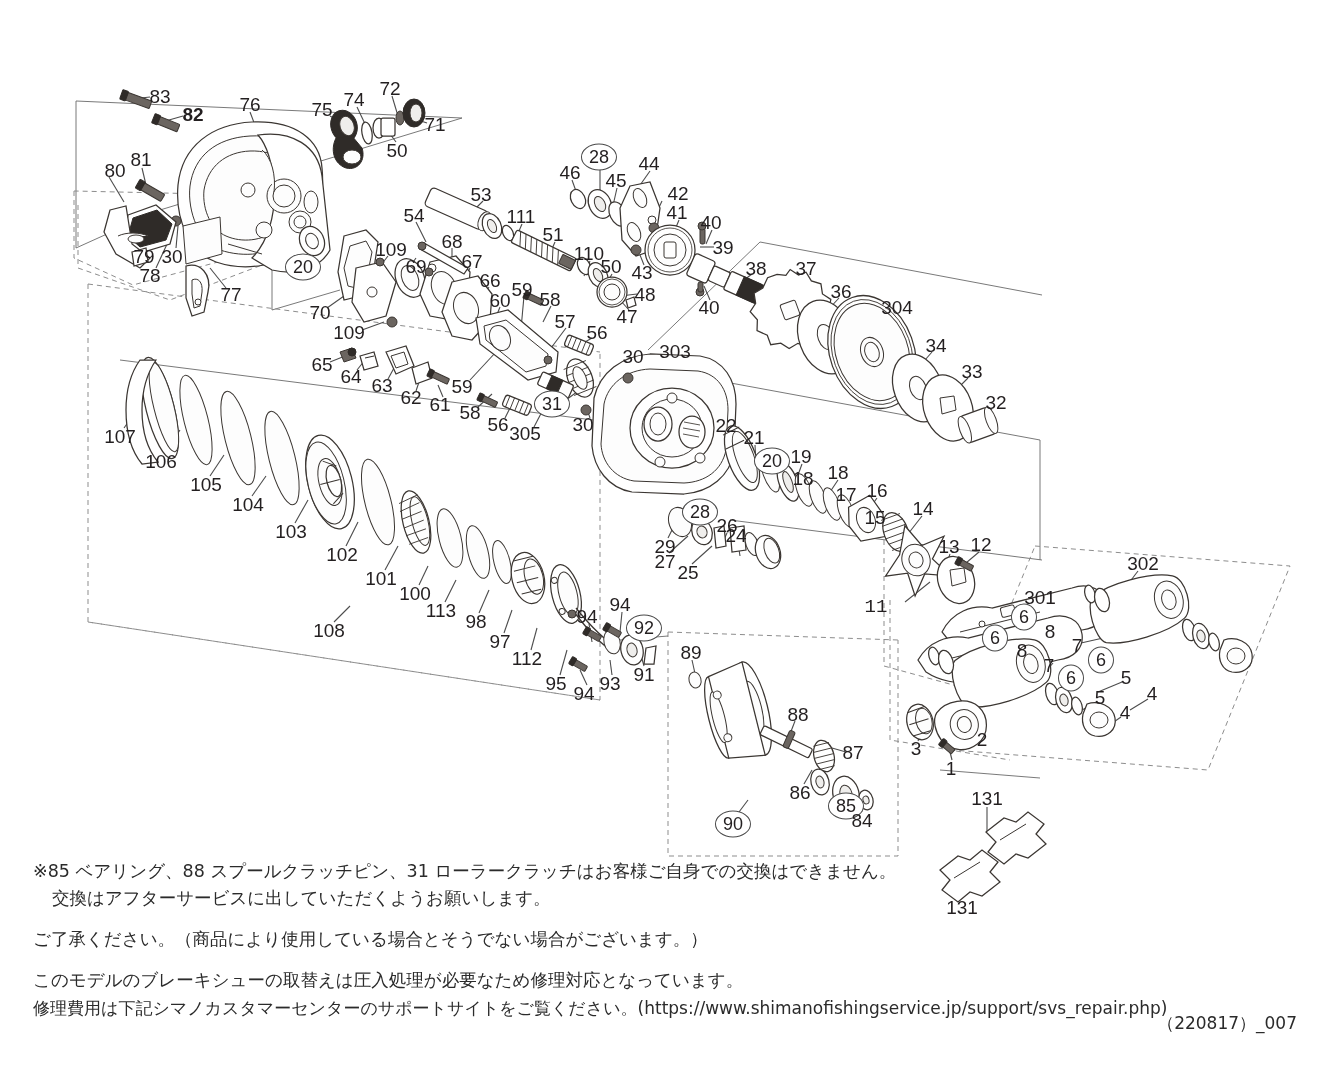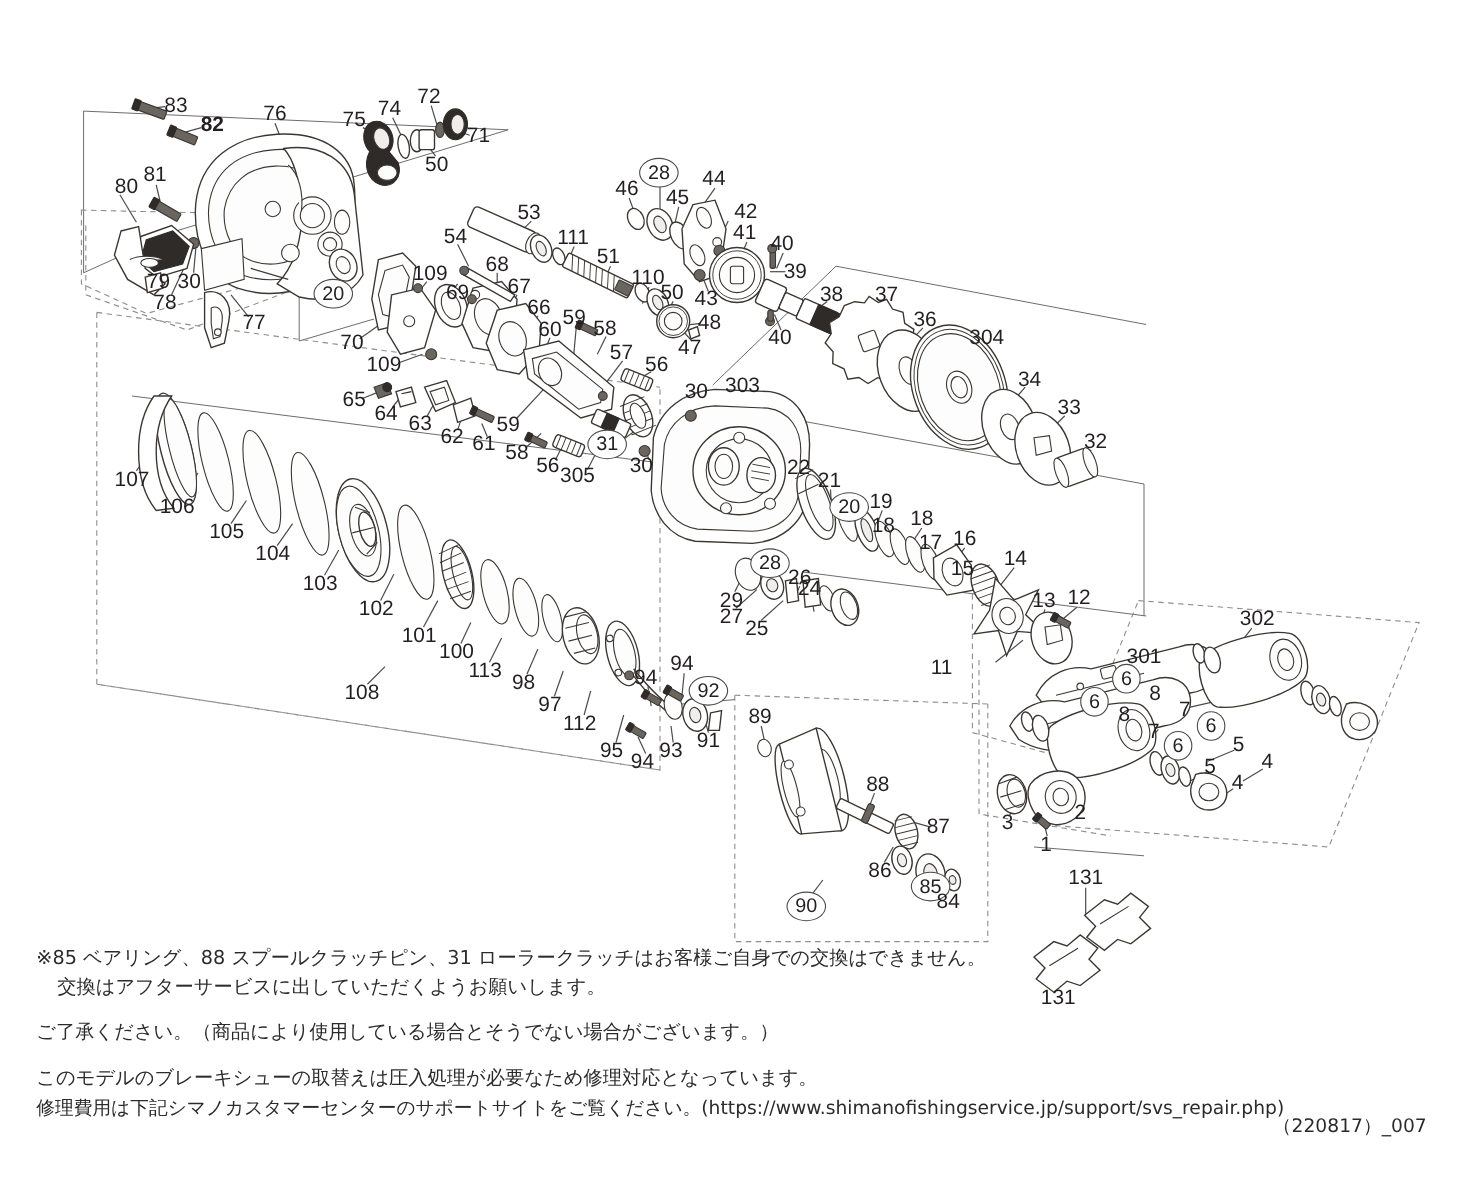--- a/index.html
+++ b/index.html
@@ -851,21 +851,21 @@
       <div class="lbl circ" style="left: 772px; top: 461px;">20</div>
       <div class="lbl" style="left: 801px; top: 456px;">19</div>
       <div class="lbl" style="left: 803px; top: 478px;">18</div>
       <div class="lbl" style="left: 838px; top: 472px;">18</div>
       <div class="lbl" style="left: 846px; top: 494px;">17</div>
       <div class="lbl" style="left: 877px; top: 490px;">16</div>
       <div class="lbl" style="left: 875px; top: 517px;">15</div>
       <div class="lbl" style="left: 923px; top: 508px;">14</div>
       <div class="lbl" style="left: 949px; top: 546px;">13</div>
       <div class="lbl" style="left: 981px; top: 544px;">12</div>
-      <div class="lbl" style="left: 856px; top: 607px;">11</div>
+      <div class="lbl" style="left: 876px; top: 607px; font-family: Liberation Mono, monospace;">11</div>
       <div class="lbl" style="left: 1143px; top: 563px;">302</div>
       <div class="lbl" style="left: 1040px; top: 597px;">301</div>
       <div class="lbl circ" style="left: 1024px; top: 617px;">6</div>
       <div class="lbl" style="left: 1050px; top: 631px;">8</div>
       <div class="lbl circ" style="left: 995px; top: 638px;">6</div>
       <div class="lbl" style="left: 1077px; top: 645px;">7</div>
       <div class="lbl circ" style="left: 1101px; top: 660px;">6</div>
       <div class="lbl" style="left: 1022px; top: 650px;">8</div>
       <div class="lbl" style="left: 1049px; top: 665px;">7</div>
       <div class="lbl circ" style="left: 1071px; top: 678px;">6</div>

